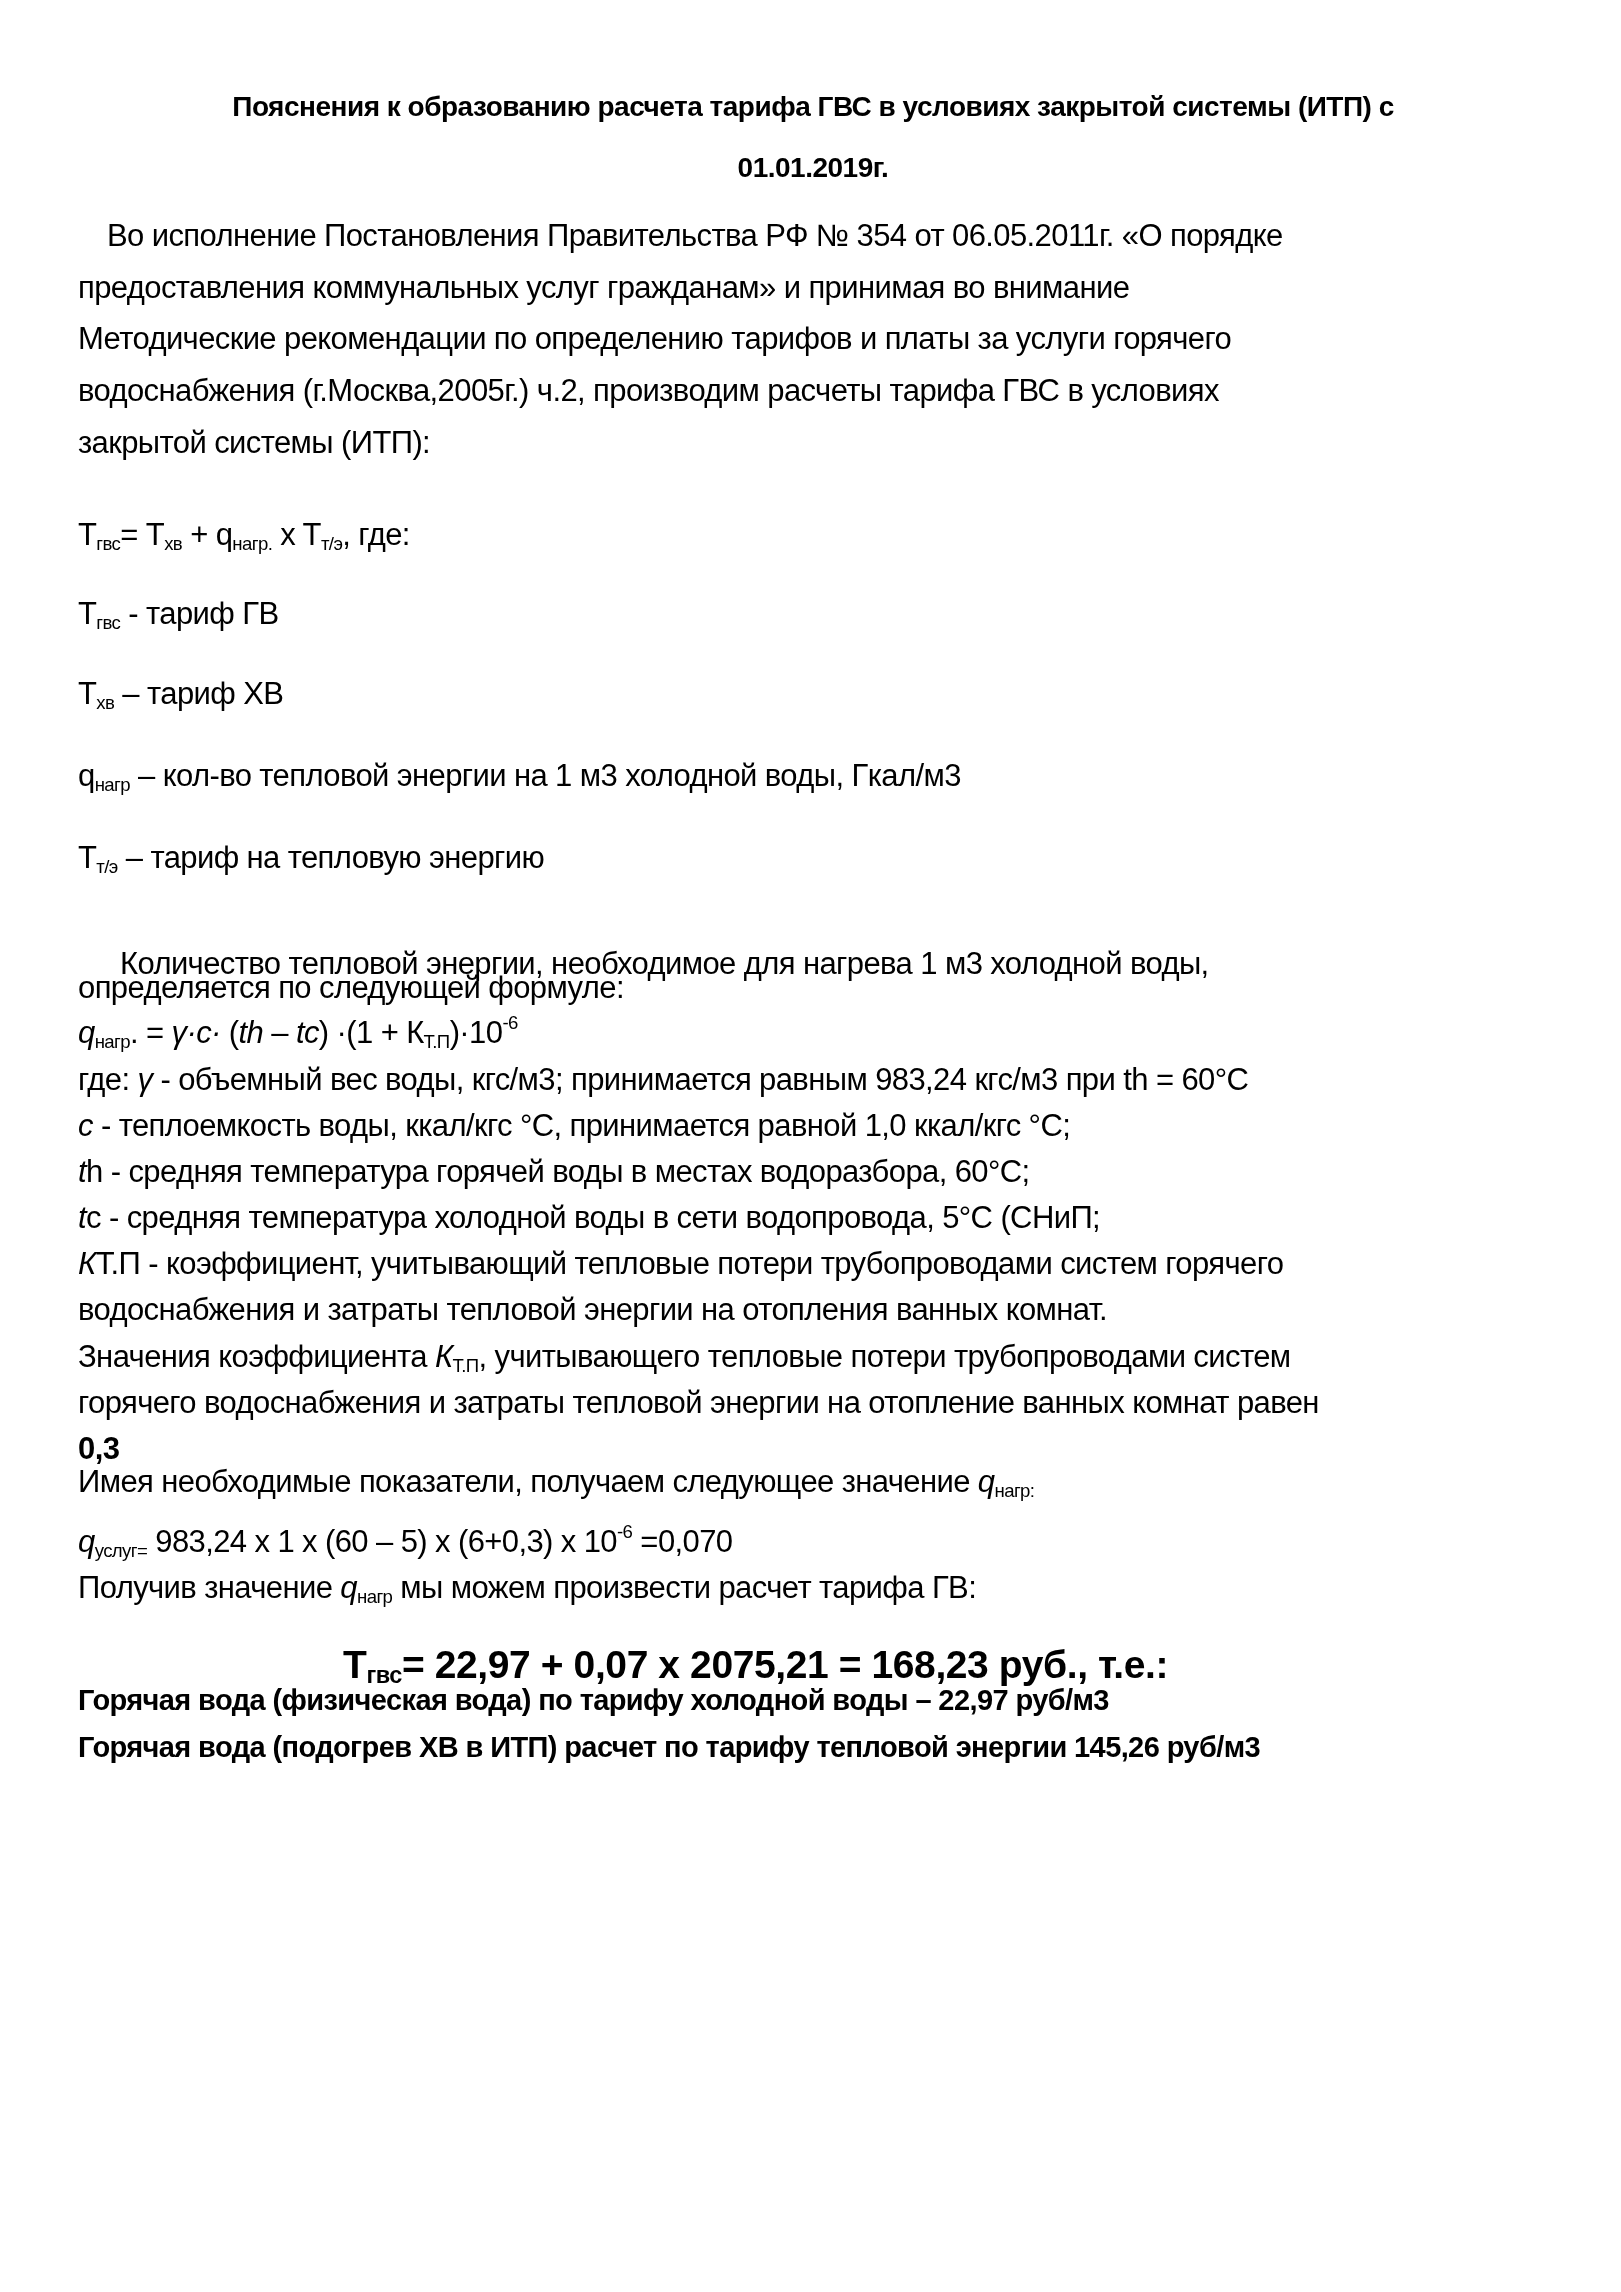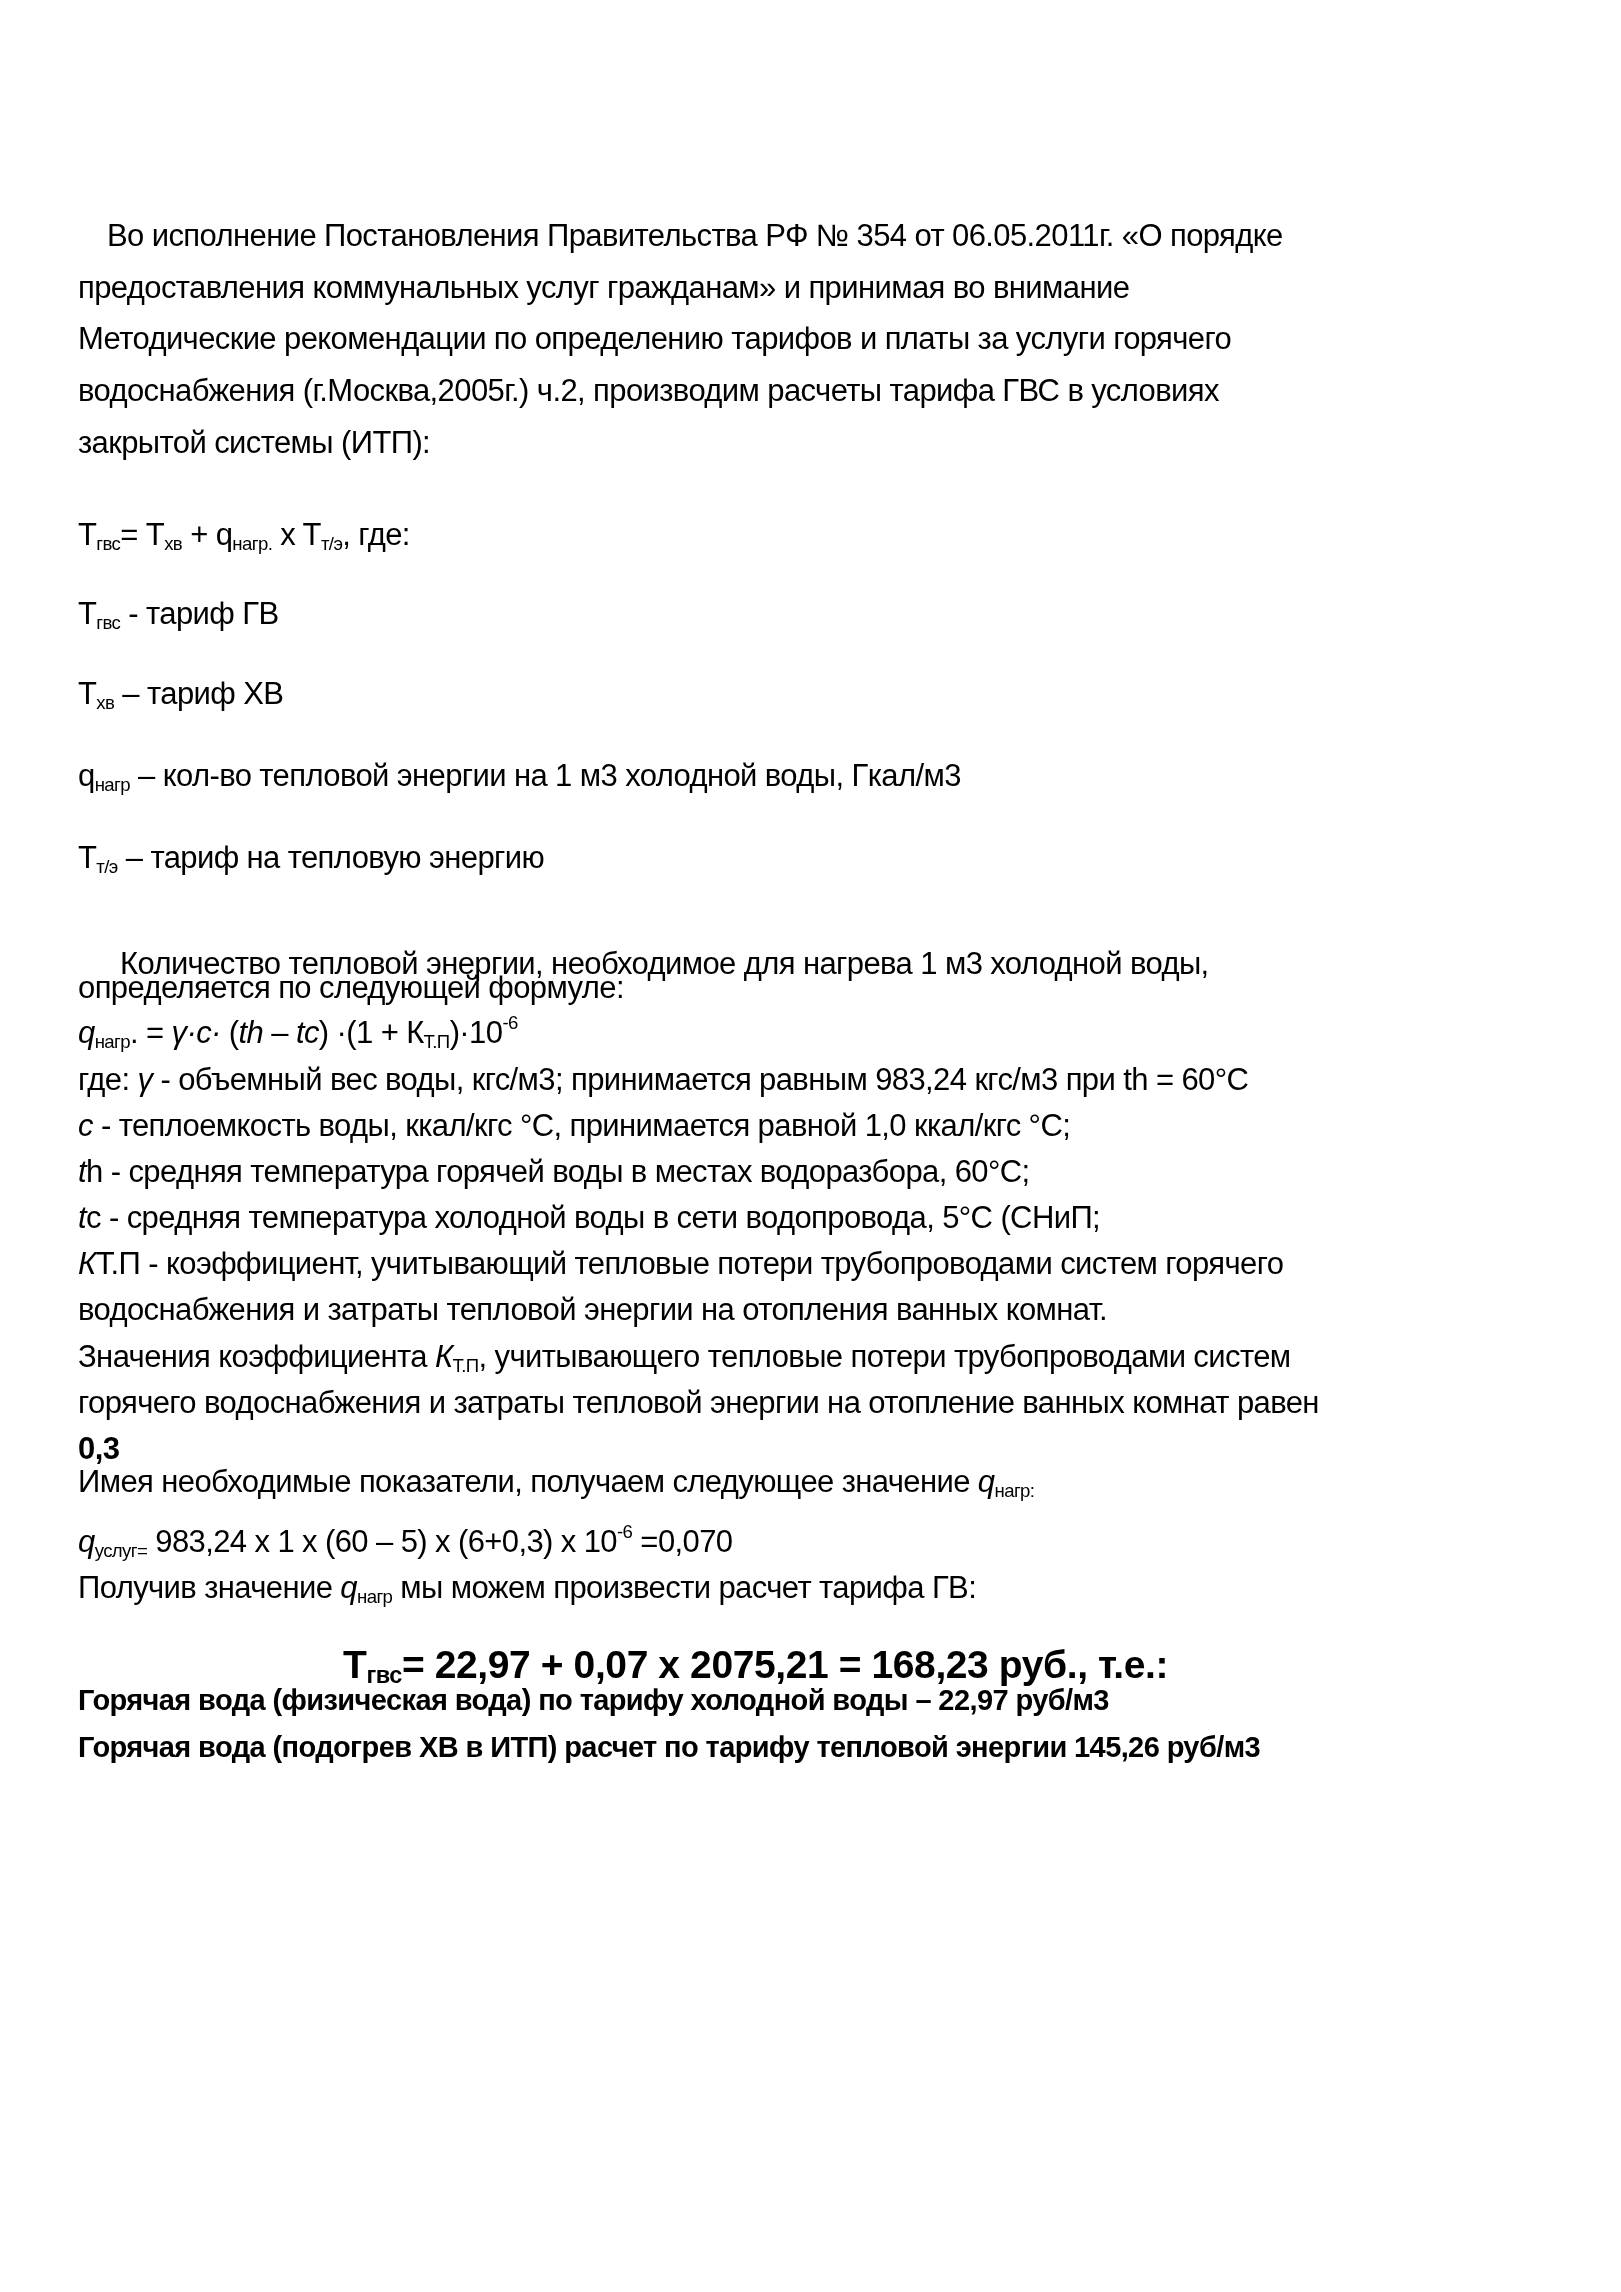--- a/index.html
+++ b/index.html
@@ -16,20 +16,22 @@
   .big { font-size: 39px; font-weight: bold; letter-spacing: -0.4px; }
   .big .sub { font-size: 23.5px; }
   .bold-line { font-weight: bold; font-size: 29px; letter-spacing: -0.6px; }
 </style>
 </head>
 <body>
 
 <div class="page">
 
   <div class="title">
+    <div>Пояснения к образованию расчета тарифа ГВС в условиях закрытой системы (ИТП) с</div>
+    <div>01.01.2019г.</div>
   </div>
 
   <div class="line" style="top:218px; left:29px;">Во исполнение Постановления Правительства РФ № 354 от 06.05.2011г. «О порядке</div>
   <div class="line" style="top:270px;">предоставления коммунальных услуг гражданам» и принимая во внимание</div>
   <div class="line" style="top:321px;">Методические рекомендации по определению тарифов и платы за услуги горячего</div>
   <div class="line" style="top:373px;">водоснабжения (г.Москва,2005г.) ч.2, производим расчеты тарифа ГВС в условиях</div>
   <div class="line" style="top:425px;">закрытой  системы (ИТП):</div>
 
   <div class="line" style="top:517px;">
     <span>T</span><sub>гвс</sub><span>= T</span><sub>хв</sub><span> + q</span><sub>нагр.</sub><span> x T</span><sub>т/э</sub><span>, где:</span>

